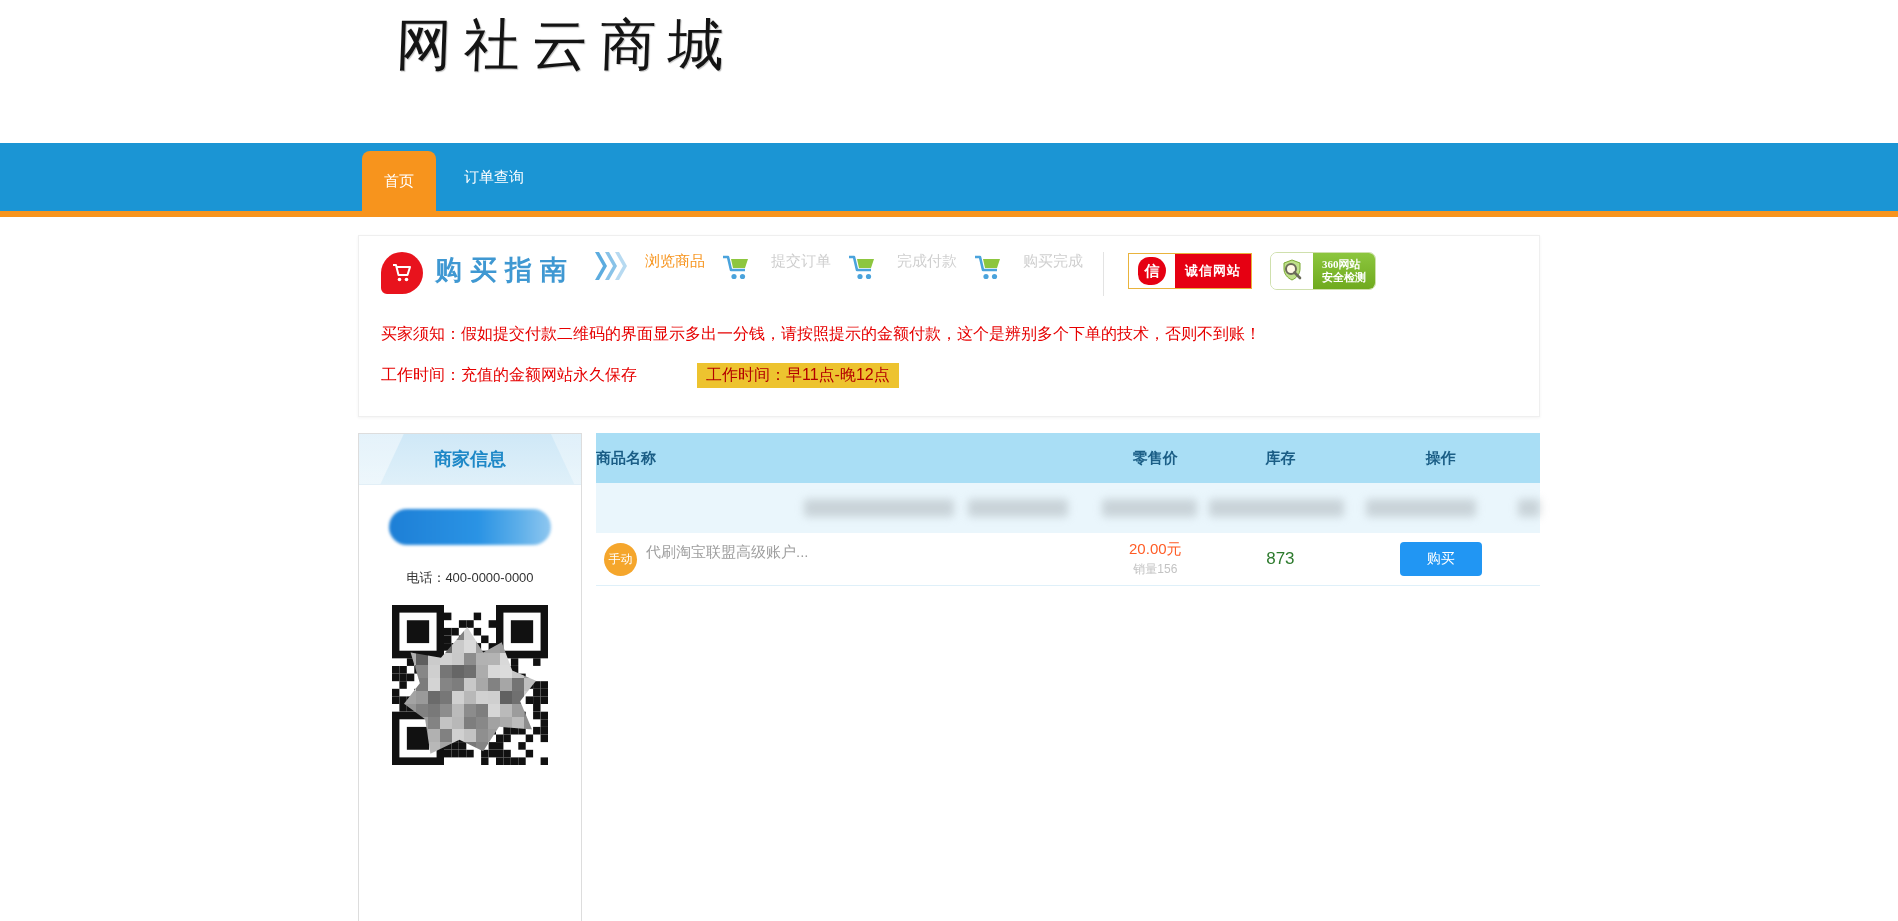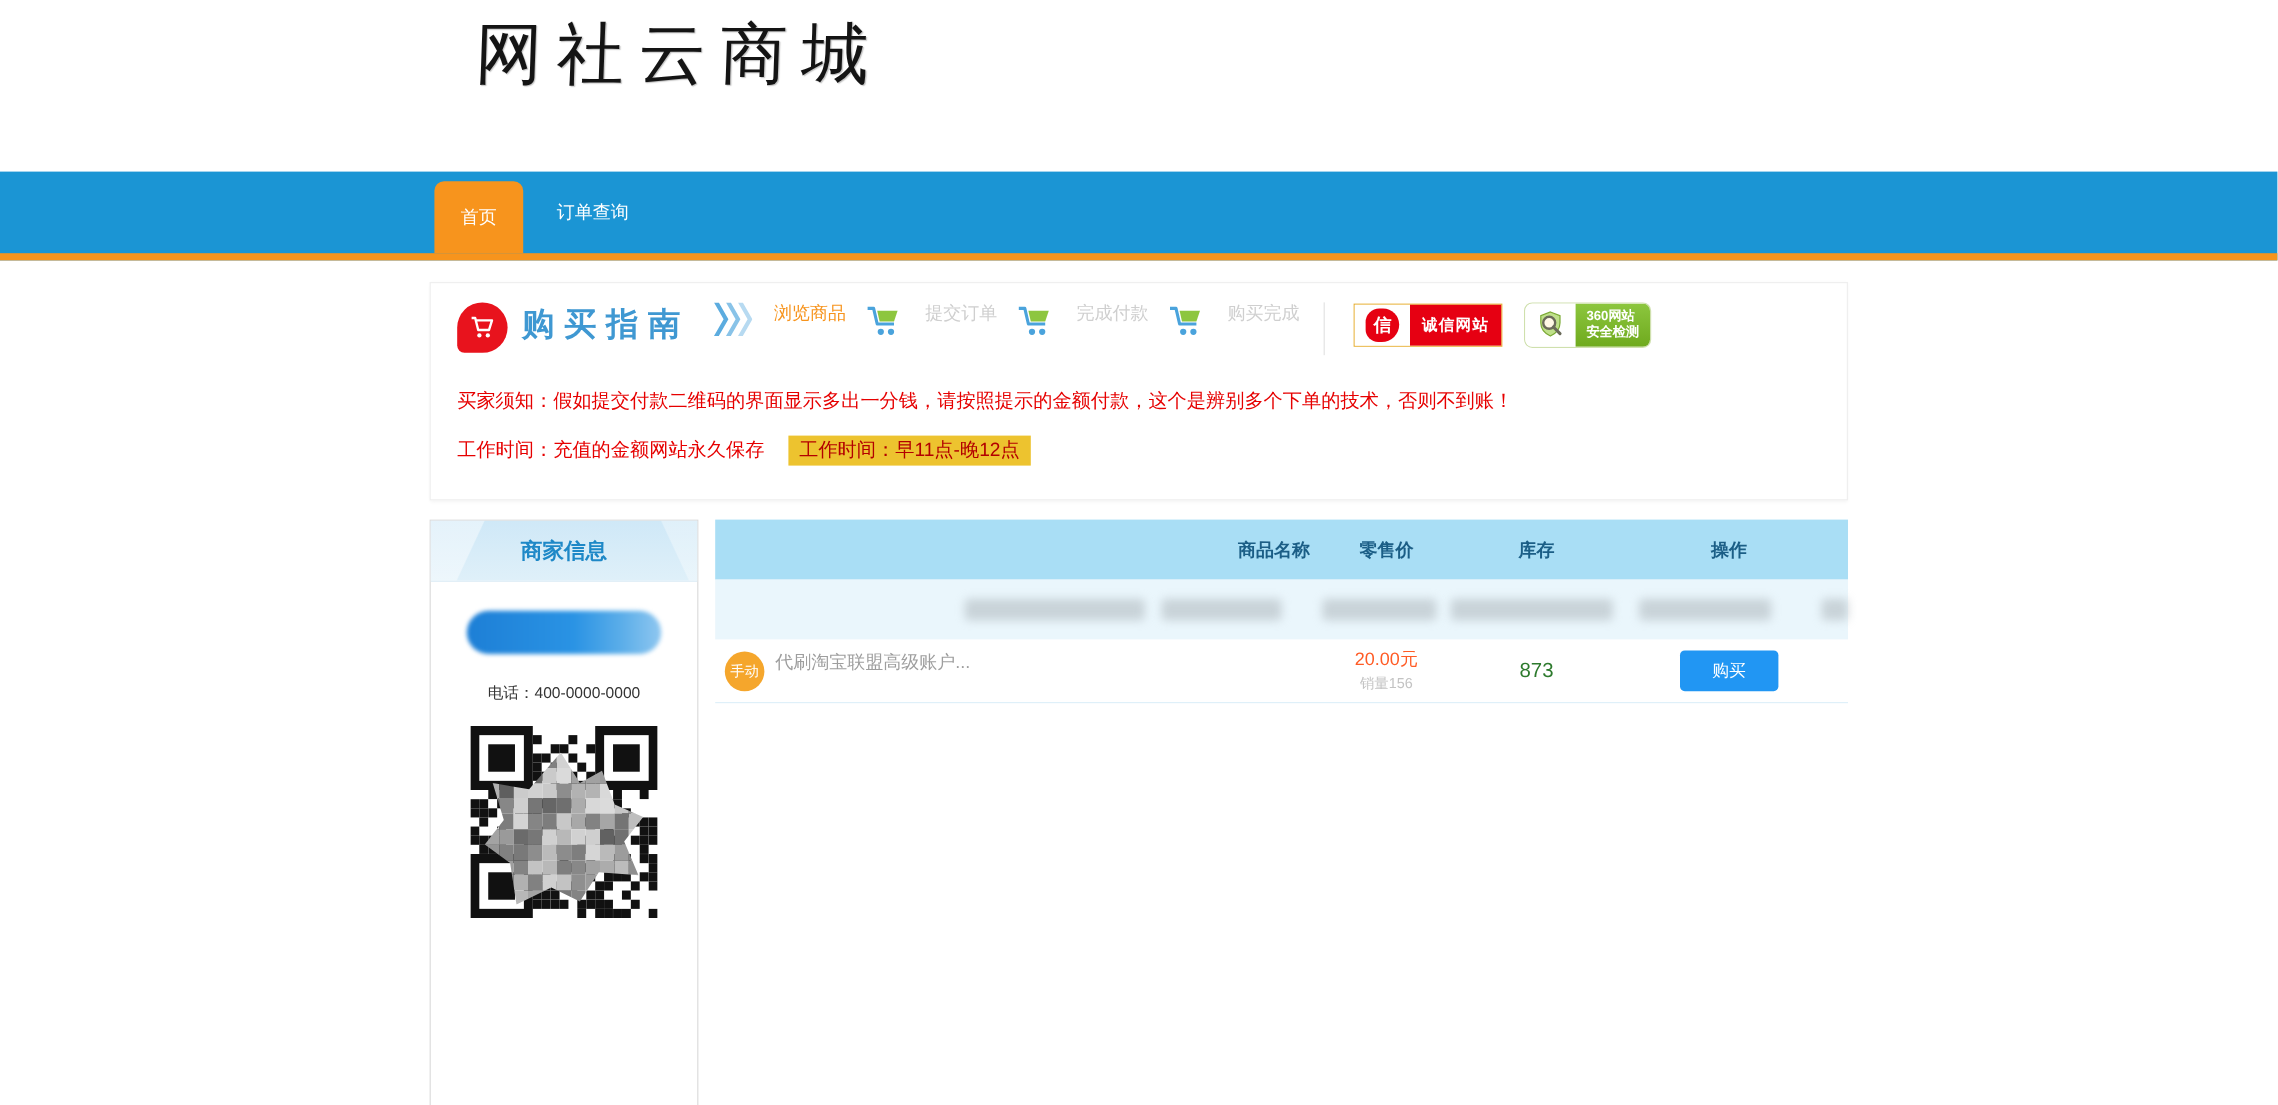--- a/index.html
+++ b/index.html
@@ -38,30 +38,30 @@
   .badges { display:flex; align-items:center; gap:18px; margin-left:8px; }
   .badge-cx { display:flex; height:36px; border:1px solid #e9b33c; cursor:pointer; }
   .badge-cx .cx-left { width:46px; background:#fff; display:flex; align-items:center;
     justify-content:center; }
   .cx-blob { width:28px; height:28px; background:#e60012; border-radius:46% 54% 58% 42%;
     color:#fff; font-size:15px; font-weight:bold; display:flex; align-items:center;
     justify-content:center; }
   .badge-cx .cx-right { background:#e60012; color:#fff; font-size:13px; font-weight:bold;
     display:flex; align-items:center; padding:0 10px; letter-spacing:1px; }
   .badge-360 { display:flex; height:38px; border-radius:7px; overflow:hidden;
-    border:1px solid #cfe0ad; cursor:pointer; }
+    border:1px solid #cfe0ad; cursor:pointer;font-family:Liberation Serif, serif; }
   .badge-360 .b360-left { width:42px; background:#fff; display:flex; align-items:center;
     justify-content:center; }
   .badge-360 .b360-right { background:linear-gradient(#8cc63e,#6faa1e); color:#fff;
     font-size:11px; font-weight:bold; line-height:13px; padding:0 9px; display:flex;
     flex-direction:column; justify-content:center; }
   .notice1 { color:#e60000; font-size:16px; margin-top:16px; }
   .notice2-row { display:flex; align-items:center; margin-top:18px; }
   .notice2 { color:#e60000; font-size:16px; }
-  .work-hours { margin-left:20px; background:#edc32f; color:#b30000; font-size:16px;
+  .work-hours { margin-left:60px; background:#edc32f; color:#b30000; font-size:16px;
     padding:2px 9px; }
 
   
   .lower { display:flex; gap:14px; margin-top:16px; align-items:flex-start; }
   .sidebar { width:252px; min-height:503px; background:#fff; border:1px solid #dddddd; }
   .side-header { height:51px; display:flex; align-items:center; justify-content:center;
     font-size:18px; font-weight:bold; color:#1e88c7; border-bottom:1px solid #e2eff7;
     background:
       linear-gradient(115deg, rgba(255,255,255,.45) 0 18%, rgba(255,255,255,0) 18.5%),
       linear-gradient(245deg, rgba(255,255,255,.35) 0 12%, rgba(255,255,255,0) 12.5%),
@@ -73,21 +73,21 @@
   .phone { text-align:center; font-size:13px; color:#333; margin:24px 0 15px; }
   .qr-wrap { width:156px; height:160px; margin:18px auto 0; position:relative; }
   .qr-blob { position:absolute; left:12px; top:22px; width:132px; height:128px;
     display:grid; grid-template-columns:repeat(11,1fr); grid-template-rows:repeat(10,1fr);
     clip-path:polygon(48% 0%, 60% 20%, 74% 12%, 82% 34%, 100% 42%, 88% 58%, 97% 80%,
       72% 78%, 60% 97%, 42% 88%, 20% 99%, 16% 72%, 0% 60%, 12% 44%, 5% 20%, 28% 24%); }
 
   .table-panel { flex:1; background:#fff; }
   .thead { display:flex; align-items:center; height:50px; background:#a9def5;
     color:#1b5e86; font-weight:bold; font-size:15px; }
-  .col-name { width:52.5%; text-align:right; }
+  .col-name { width:52.5%; text-align:left; }
   .col-price { width:13.5%; text-align:center; }
   .col-stock { width:13%; text-align:center; }
   .col-action { width:21%; text-align:center; }
   .blur-row { height:50px; background:#eaf6fc; display:flex; align-items:center; }
   .blob { background:#aeb7bc; opacity:.55; filter:blur(4px); border-radius:3px; height:18px; }
   .trow { display:flex; align-items:center; height:53px; background:#fff;
     border-bottom:1px solid #dff0f9; }
   .name-cell { width:52.5%; display:flex; align-items:flex-start; padding-left:8px; }
   .manual-badge { width:33px; height:33px; border-radius:50%; background:#f5a62c;
     color:#fff; font-size:12px; display:flex; align-items:center; justify-content:center;

